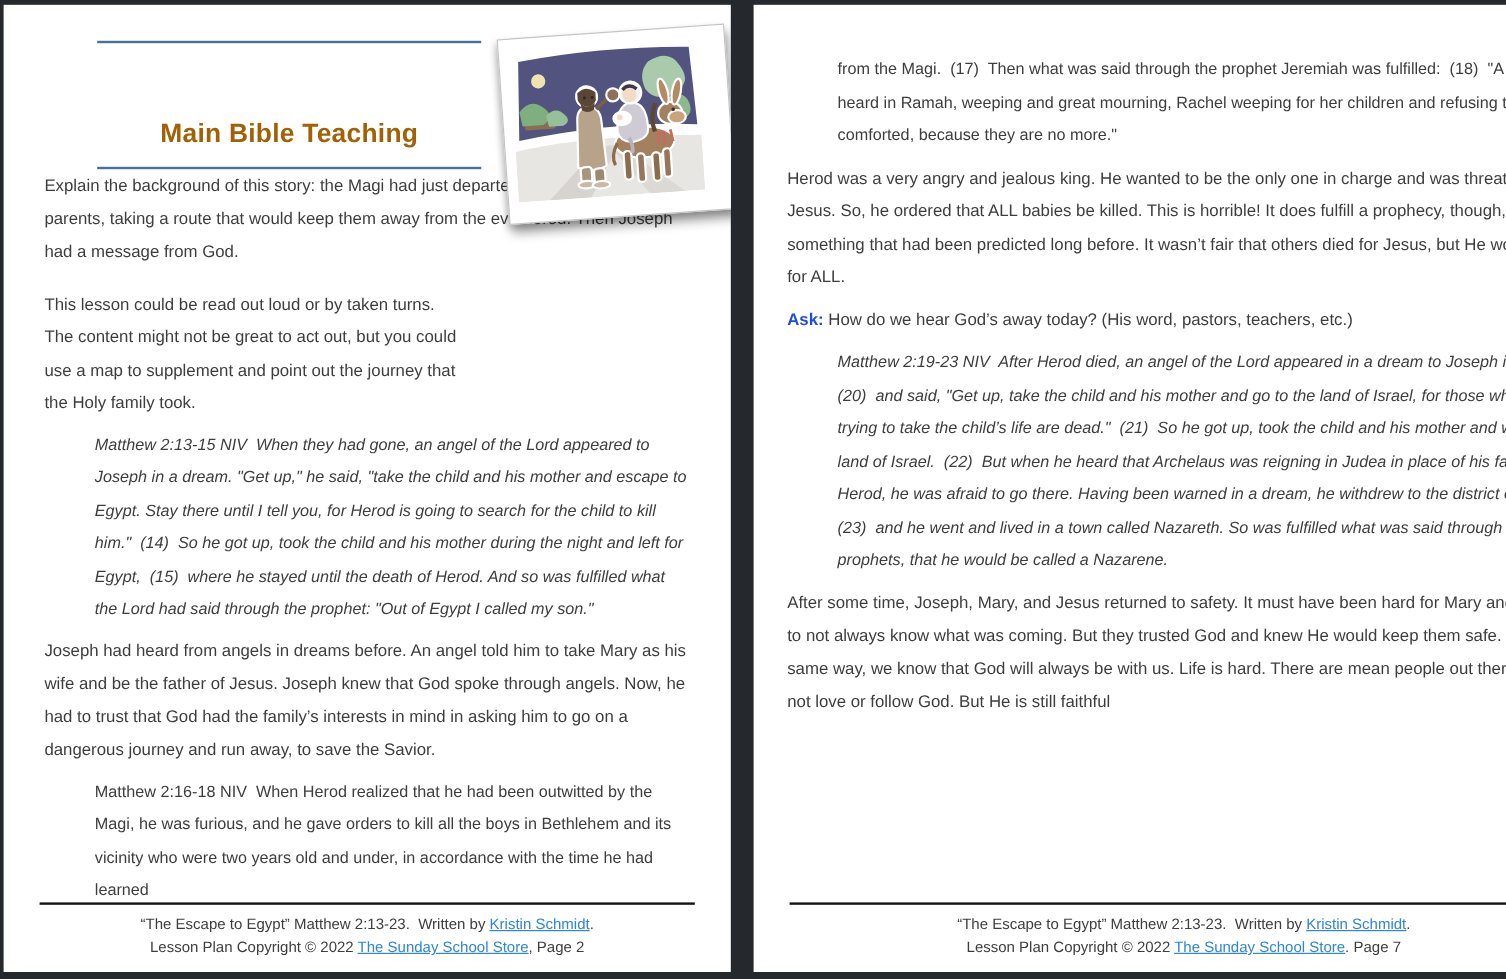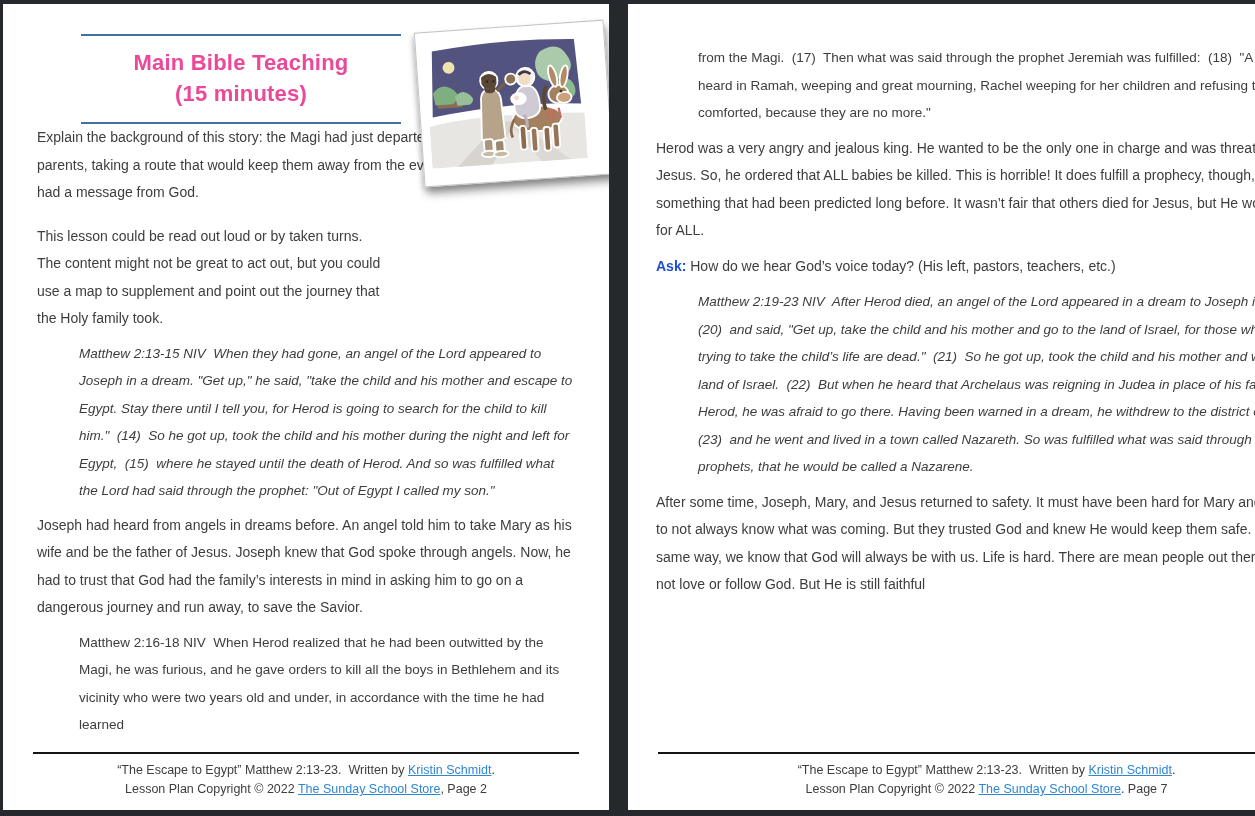--- a/index.html
+++ b/index.html
@@ -16,22 +16,23 @@
   .page-left{left:3px;width:606px;padding:0 34px;}
   .page-right{left:628px;width:717px;padding:0 24px 0 28px;}
 
   
   .header-box{
     margin:30px 0 0 44px;width:320px;text-align:center;
     border-top:2px solid #44719e;border-bottom:2px solid #44719e;
     padding:11px 0 13px;
   }
   .title-line{
-    font-size:22px;line-height:31px;font-weight:bold;color:#ec4899;
+    font-size:22px;line-height:31px;font-weight:bold;color:#a16207;
     letter-spacing:.2px;
+    margin-top:48px;
   }
 
   
   .polaroid{
     position:absolute;top:22px;right:0px;width:172px;
     background:#fff;border:1px solid #c4c4c4;
     padding:8px 8px 17px;
     transform:rotate(-4deg);
     box-shadow:2px 7px 9px rgba(0,0,0,.38), -2px 3px 5px rgba(0,0,0,.15);
   }
@@ -54,21 +55,20 @@
   .f-line{font-size:12.5px;line-height:19px;color:#3d3d3f;white-space:pre-wrap;}
   .f-line a{color:#2e86d5;text-decoration:underline;cursor:pointer;}
 </style>
 </head>
 <body>
 
 <div class="page page-left">
 
   <div class="header-box">
     <div class="title-line">Main Bible Teaching</div>
-    <div class="title-line">(15 minutes)</div>
   </div>
 
   <div class="polaroid">
     <svg viewBox="0 0 170 140">
       <rect x="0" y="0" width="170" height="140" fill="#ffffff"></rect>
       <path d="M8 12 Q85 3 164 9 L167 80 Q90 72 4 84 Z" fill="#53537f"></path>
       <circle cx="25" cy="31" r="6.5" fill="#efe3ae"></circle>
       <path d="M126 20 q20 -11 29 6 q10 16 -7 24 q-17 8 -26 -5 q-6 -15 4 -25" fill="#a9cbab"></path>
       <path d="M142 54 q15 -7 19 6 q4 13 -11 15 q-13 2 -15 -9 q-2 -8 7 -12" fill="#8db98f"></path>
       <rect x="10" y="60" width="28" height="15" rx="2" fill="#8a6e52"></rect>
@@ -135,21 +135,21 @@
   </div>
 </div>
 
 <div class="page page-right">
 
   <p class="quote first-right">from the Magi.  (17)  Then what was said through the prophet Jeremiah was fulfilled:  (18)  "A voice is heard in Ramah, weeping and great mourning, Rachel weeping for her children and refusing to be comforted, because they are no more."</p>
 
   <p class="body">Herod was a very angry and jealous king. He wanted to be the only one in charge and was threatened by Jesus. So, he ordered that ALL babies be killed. This is horrible! It does fulfill a prophecy, though, something that had been predicted long before. It wasn’t fair that others died for Jesus, but He would die for ALL.</p>
 
 
-  <p class="body"><span class="ask-label">Ask:</span><span> How do we hear God’s voice today? (His left, pastors, teachers, etc.)</span></p>
+  <p class="body"><span class="ask-label">Ask:</span><span> How do we hear God’s away today? (His word, pastors, teachers, etc.)</span></p>
 
   <p class="quote italic">Matthew 2:19-23 NIV  After Herod died, an angel of the Lord appeared in a dream to Joseph in Egypt  (20)  and said, "Get up, take the child and his mother and go to the land of Israel, for those who were trying to take the child’s life are dead."  (21)  So he got up, took the child and his mother and went to the land of Israel.  (22)  But when he heard that Archelaus was reigning in Judea in place of his father Herod, he was afraid to go there. Having been warned in a dream, he withdrew to the district of Galilee,  (23)  and he went and lived in a town called Nazareth. So was fulfilled what was said through the prophets, that he would be called a Nazarene.</p>
 
   <p class="body">After some time, Joseph, Mary, and Jesus returned to safety. It must have been hard for Mary and Joseph to not always know what was coming. But they trusted God and knew He would keep them safe. In the same way, we know that God will always be with us. Life is hard. There are mean people out there who do not love or follow God. But He is still faithful</p>
 
   <div class="footer">
     <div class="f-line"><span>“The Escape to Egypt” Matthew 2:13-23.  Written by </span><a>Kristin Schmidt</a><span>.</span></div>
     <div class="f-line"><span>Lesson Plan Copyright © 2022 </span><a>The Sunday School Store</a><span>. Page 7</span></div>
   </div>
 </div>

